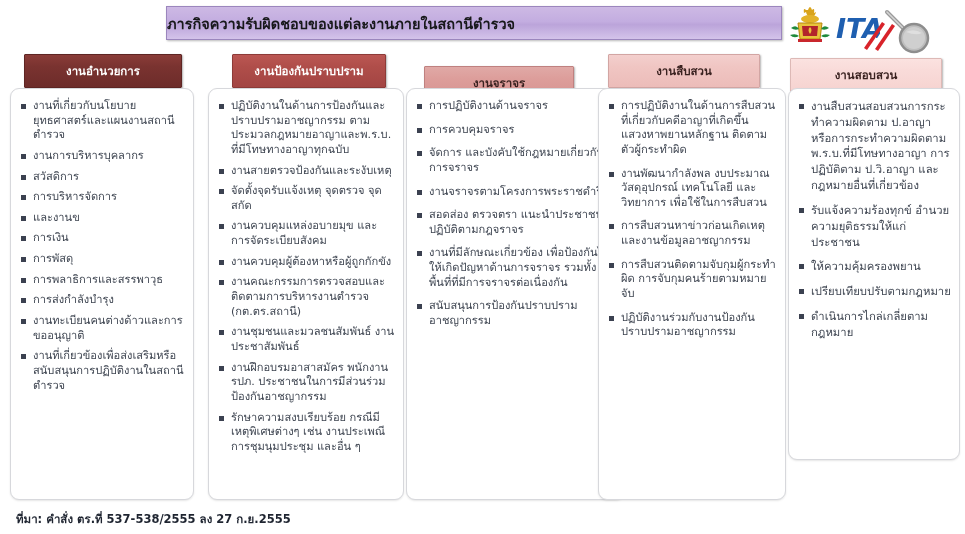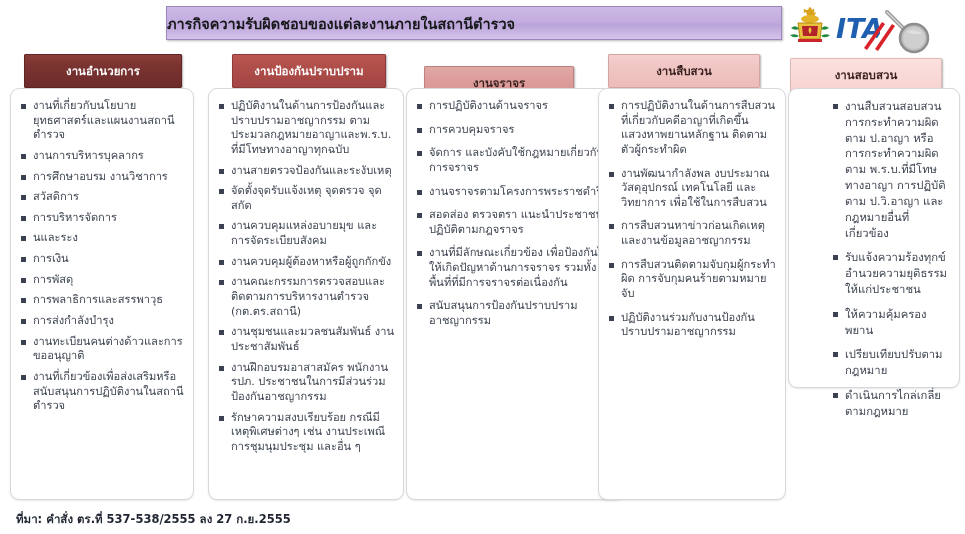--- a/index.html
+++ b/index.html
@@ -64,21 +64,21 @@
     background:#ffffff;
     border:1px solid #d7d8dc;
     border-radius:9px;
     box-shadow:0 1px 2px rgba(0,0,0,.10);
     box-sizing:border-box;
   }
   .cb1{left:10px;  width:184px; height:412px;}
   .cb2{left:208px; width:196px; height:412px;}
   .cb3{left:406px; width:219px; height:412px;}
   .cb4{left:598px; width:188px; height:412px;}
-  .cb5{left:788px; width:172px; height:300px;padding-left:34px;}
+  .cb5{left:788px; width:172px; height:372px;}
 
   .col-list{list-style:none;margin:0;padding:10px 8px 8px 8px;}
   .col-list li{
     position:relative;
     padding-left:14px;
     margin-bottom:6px;
     color:#3d4450;
     line-height:1.32;
     letter-spacing:0px;
   }
@@ -159,24 +159,23 @@
     <span>งานสืบสวน</span>
   </div>
   <div class="col-head ch5">
     <span>งานสอบสวน</span>
   </div>
 
   <div class="col-body cb1">
     <ul class="col-list">
         <li>งานที่เกี่ยวกับนโยบาย  ยุทธศาสตร์และแผนงานสถานีตำรวจ</li>
         <li>งานการบริหารบุคลากร</li>
-        <li>การศึกษาอบรม งานวิชาการ</li>
         <li>สวัสดิการ</li>
         <li>การบริหารจัดการ</li>
-        <li>นและระง</li>
+        <li>และงานข</li>
         <li>การเงิน</li>
         <li>การพัสดุ</li>
         <li>การพลาธิการและสรรพาวุธ</li>
         <li>การส่งกำลังบำรุง</li>
         <li>งานทะเบียนคนต่างด้าวและการขออนุญาติ</li>
         <li>งานที่เกี่ยวข้องเพื่อส่งเสริมหรือสนับสนุนการปฏิบัติงานในสถานีตำรวจ</li>
       </ul>
   </div>
   <div class="col-body cb2">
     <ul class="col-list">

